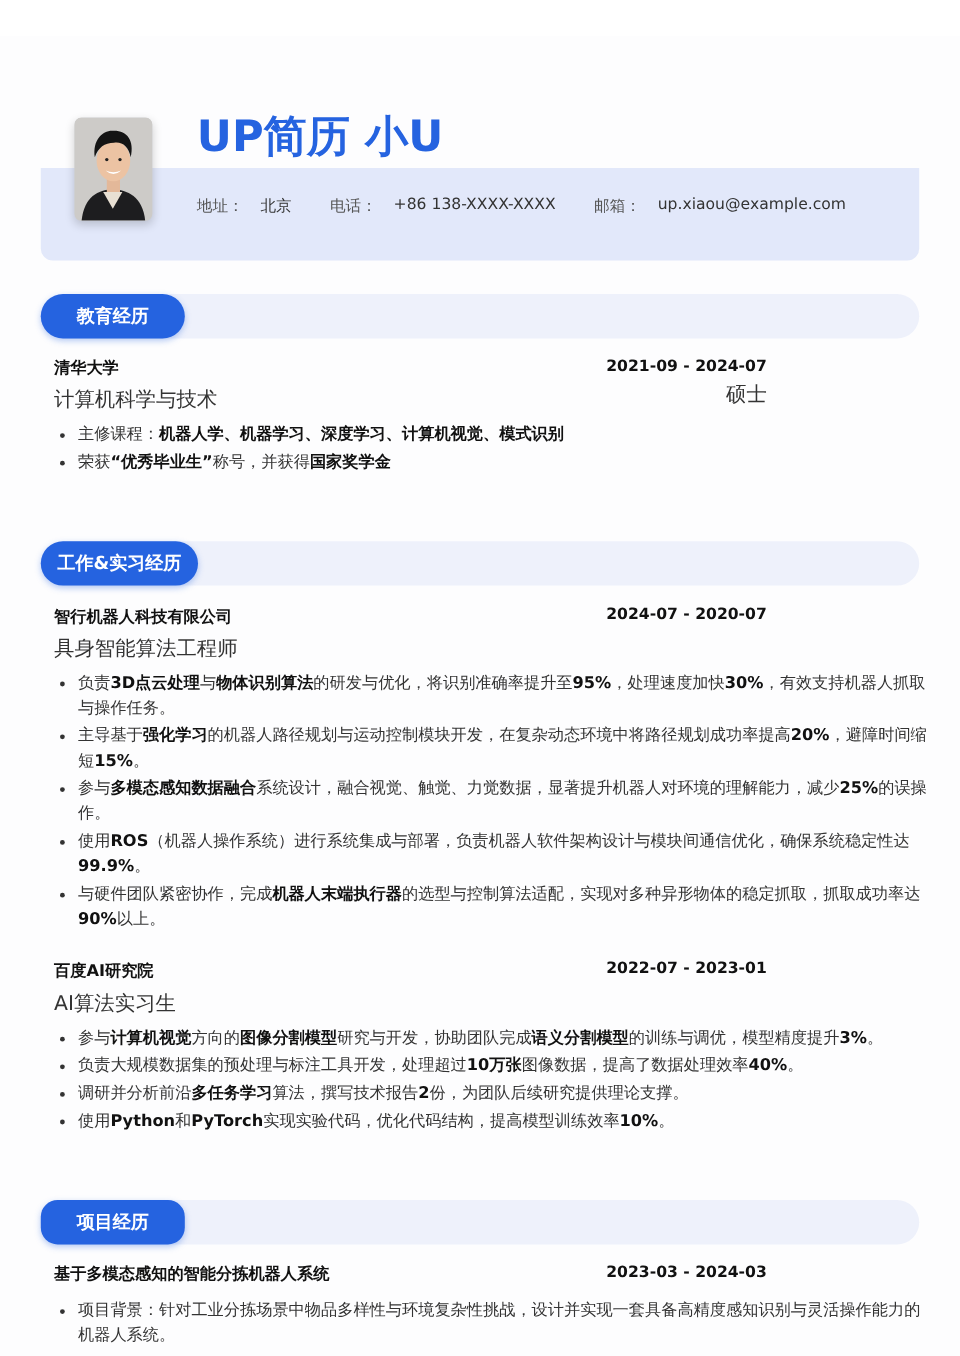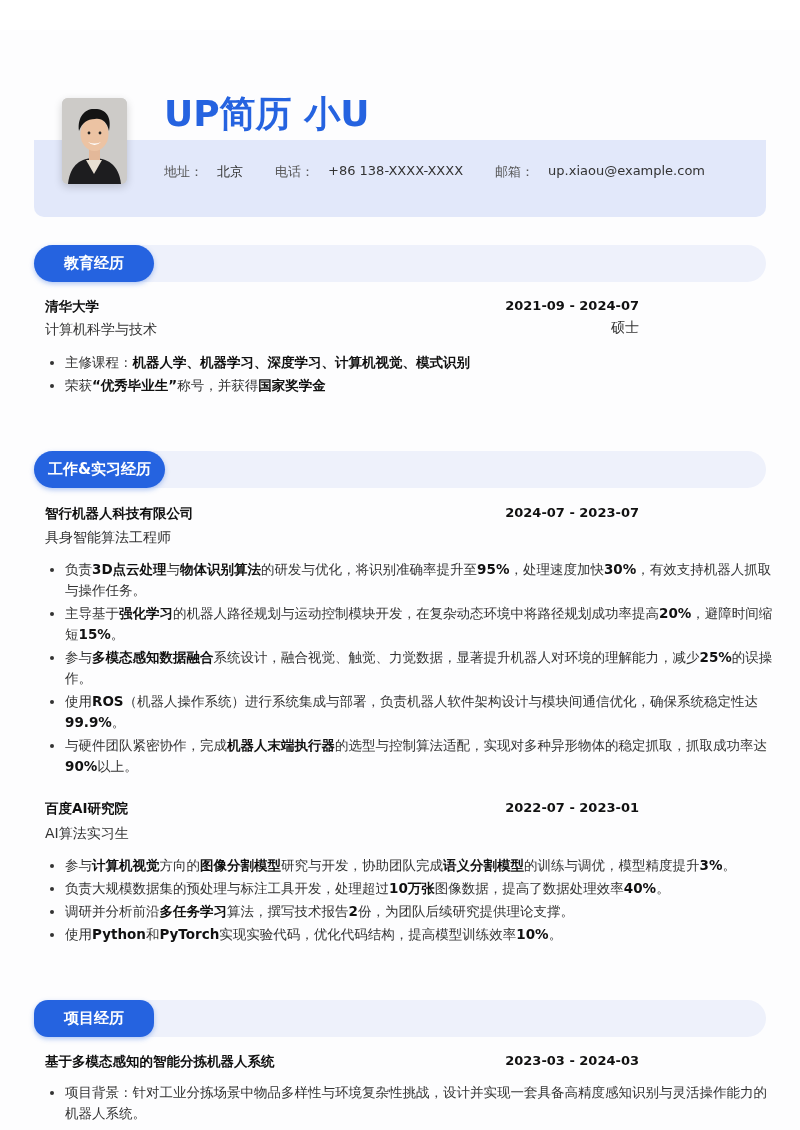--- a/index.html
+++ b/index.html
@@ -11,21 +11,21 @@
   .avatar{position:absolute;left:28px;top:36px;width:65px;height:86px;border-radius:6px;overflow:hidden;box-shadow:0 3px 8px rgba(0,0,0,0.18);background:#cfcfcf;}
   .name{position:absolute;left:130px;top:28px;font-size:36px;font-weight:bold;color:#2563e0;letter-spacing:0px;}
   .contacts{position:absolute;left:130px;top:101px;font-size:13px;color:#333;display:flex;gap:4px;}
   .contact{display:flex;margin-right:28px;}
   .contact .lbl{color:#555;margin-right:14px;}
   .section-bar{position:absolute;left:34px;width:732px;height:37px;background:#eef1fb;border-radius:19px;}
   .section-pill{position:absolute;left:0;top:0;height:37px;padding:0 20px;background:#2563e0;border-radius:19px;color:#fff;font-size:15px;font-weight:bold;line-height:37px;box-shadow:0 2px 5px rgba(37,99,224,0.35);}
   .entry-head{position:absolute;left:45px;right:45px;display:flex;justify-content:space-between;font-size:13.5px;}
   .entry-title{font-weight:bold;color:#111;}
   .entry-date{font-weight:bold;color:#111;font-size:13px;}
-  .entry-sub{position:absolute;left:45px;right:45px;display:flex;justify-content:space-between;font-size:14px;color:#333;align-items:center;}
+  .entry-sub{position:absolute;left:45px;right:45px;display:flex;justify-content:space-between;font-size:17px;color:#333;}
   ul.bullets{position:absolute;left:45px;width:712px;margin:0;padding:0 0 0 20px;list-style:none;font-size:13.5px;color:#333;line-height:21px;}
   ul.bullets li{position:relative;margin-bottom:2px;}
   ul.bullets li::before{content:"";position:absolute;left:-15px;top:9px;width:4px;height:4px;border-radius:50%;background:#333;}
   b{color:#111;}
 </style>
 </head>
 <body>
 
 <div class="page">
   <div class="topband"></div>
@@ -76,21 +76,21 @@
   <ul class="bullets" style="top:352px;">
       <li><span>主修课程：</span><b>机器人学、机器学习、深度学习、计算机视觉、模式识别</b></li>
       <li><span>荣获</span><b>“优秀毕业生”</b><span>称号，并获得</span><b>国家奖学金</b></li>
     </ul>
 
   <div class="section-bar" style="top:451px;">
     <div class="section-pill" style="padding:0 14px;">工作&amp;实习经历</div>
   </div>
   <div class="entry-head" style="top:505px;">
     <span class="entry-title">智行机器人科技有限公司</span>
-    <span class="entry-date">2024-07 - 2023-07</span>
+    <span class="entry-date">2024-07 - 2020-07</span>
   </div>
   <div class="entry-sub" style="top:529px;">
     <span>具身智能算法工程师</span>
   </div>
   <ul class="bullets" style="top:559px;">
       <li><span>负责</span><b>3D点云处理</b><span>与</span><b>物体识别算法</b><span>的研发与优化，将识别准确率提升至</span><b>95%</b><span>，处理速度加快</span><b>30%</b><span>，有效支持机器人抓取与操作任务。</span></li>
       <li><span>主导基于</span><b>强化学习</b><span>的机器人路径规划与运动控制模块开发，在复杂动态环境中将路径规划成功率提高</span><b>20%</b><span>，避障时间缩短</span><b>15%</b><span>。</span></li>
       <li><span>参与</span><b>多模态感知数据融合</b><span>系统设计，融合视觉、触觉、力觉数据，显著提升机器人对环境的理解能力，减少</span><b>25%</b><span>的误操作。</span></li>
       <li><span>使用</span><b>ROS</b><span>（机器人操作系统）进行系统集成与部署，负责机器人软件架构设计与模块间通信优化，确保系统稳定性达</span><b>99.9%</b><span>。</span></li>
       <li><span>与硬件团队紧密协作，完成</span><b>机器人末端执行器</b><span>的选型与控制算法适配，实现对多种异形物体的稳定抓取，抓取成功率达</span><b>90%</b><span>以上。</span></li>

